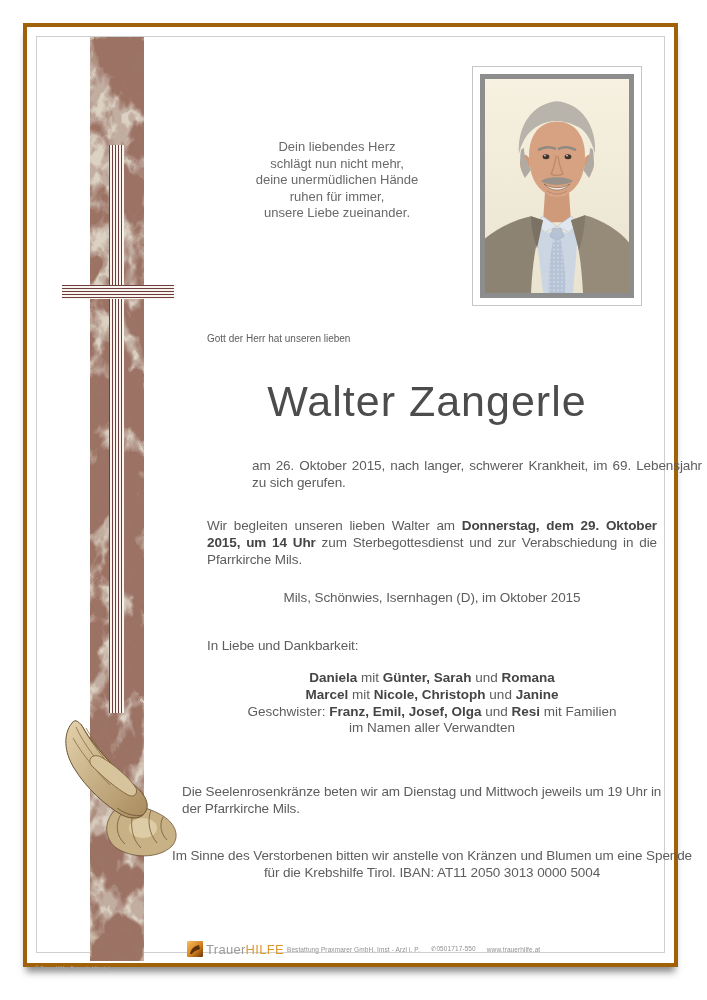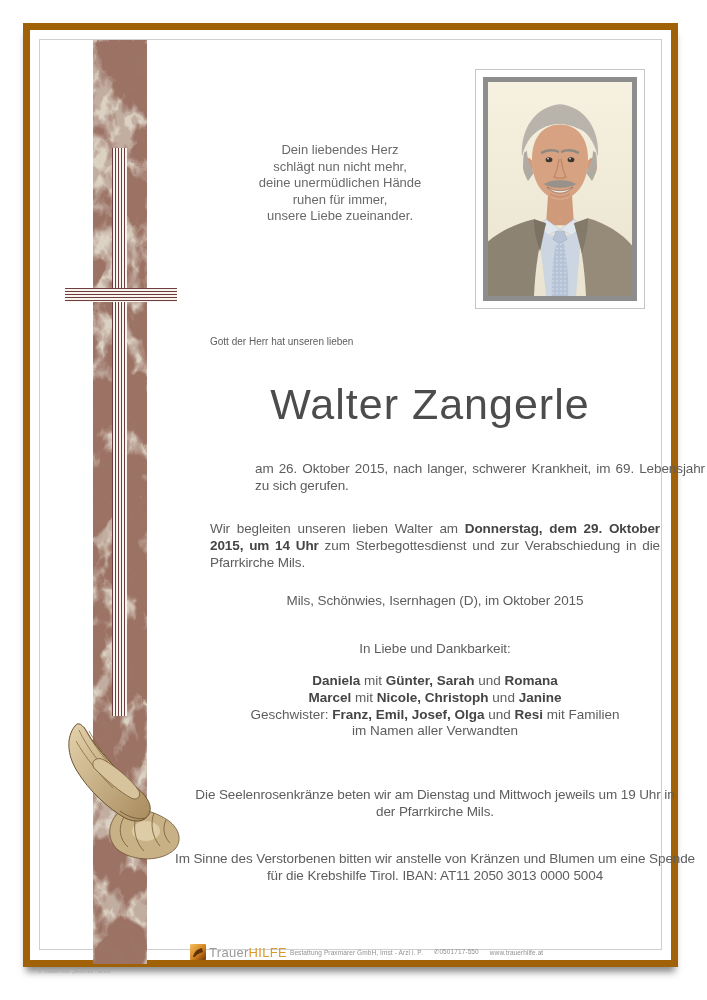--- a/index.html
+++ b/index.html
@@ -1,19 +1,19 @@
 <!DOCTYPE html>
 <html><head>
 <meta charset="utf-8">
 <style>
   html,body{margin:0;padding:0;background:#ffffff;}
   body{width:707px;height:1000px;position:relative;font-family:"Liberation Sans",sans-serif;-webkit-font-smoothing:antialiased;}
   .abs{position:absolute;box-sizing:border-box;}
 
-  .card{left:23px;top:23px;width:655px;height:944px;background:#fff;border:7px solid #a16207;
+  .card{left:23px;top:23px;width:655px;height:944px;background:#fff;border:4px solid #a16207;
         box-shadow:0 8px 7px -3px rgba(100,100,100,.75);padding-left:28px;}
   .inner-frame{inset:9px 9px 10px 9px;border:1px solid #cfcfcf;}
 
   .strip{left:63px;top:10px;width:54px;height:924px;overflow:hidden;}
   .strip svg{display:block;width:100%;height:100%;}
 
   .cross-v{left:82px;top:118px;width:15px;height:568px;
            background:repeating-linear-gradient(90deg,#6e3d3c 0 1.3px,#f8f4ef 1.3px 3px);}
   .cross-h{left:35px;top:258px;width:112px;height:14px;
            background:repeating-linear-gradient(180deg,#6e3d3c 0 1.3px,#f8f4ef 1.3px 3px);}
@@ -26,23 +26,23 @@
   .photo-frame svg{display:block;width:100%;height:100%;}
 
   .poem{left:150px;top:112px;width:320px;text-align:center;font-size:13px;line-height:16.5px;color:#696969;}
   .intro{left:180px;top:306px;width:440px;font-size:10px;color:#5d5d5d;}
   .name{left:180px;top:350px;width:440px;text-align:center;font-size:43px;font-weight:300;
         color:#4c4c4c;letter-spacing:1px;}
   .para{font-size:13.5px;line-height:17px;color:#5d5d5d;letter-spacing:-0.1px;}
   .death{left:196px;top:430px;width:450px;text-align:justify;margin-left:29px;}
   .funeral{left:180px;top:490px;width:450px;text-align:justify;}
   .dateline{left:180px;top:562px;width:450px;text-align:center;}
-  .gratitude{left:180px;top:610px;width:450px;text-align:center;}
+  .gratitude{left:180px;top:610px;width:450px;text-align:left;}
   .family{left:155px;top:643px;width:500px;text-align:center;font-size:13.5px;line-height:16.8px;color:#5d5d5d;}
-  .rosary{left:155px;top:756px;width:500px;text-align:center;}
+  .rosary{left:155px;top:756px;width:500px;text-align:left;}
   .donation{left:140px;top:820px;width:530px;text-align:center;}
   .b{font-weight:bold;color:#454545;}
 
   .footer{left:160px;top:912px;height:20px;display:flex;align-items:center;gap:3px;}
   .logo-icon{width:16px;height:16px;flex:0 0 auto;}
   .brand{font-size:13px;letter-spacing:.3px;white-space:nowrap;}
   .brand .trauer{color:#9b9b9b;}
   .brand .hilfe{color:#dc9a2e;}
   .foot-small{font-size:6.5px;color:#909090;white-space:nowrap;letter-spacing:.1px;}
   .foot-gap{margin-left:8px;}

